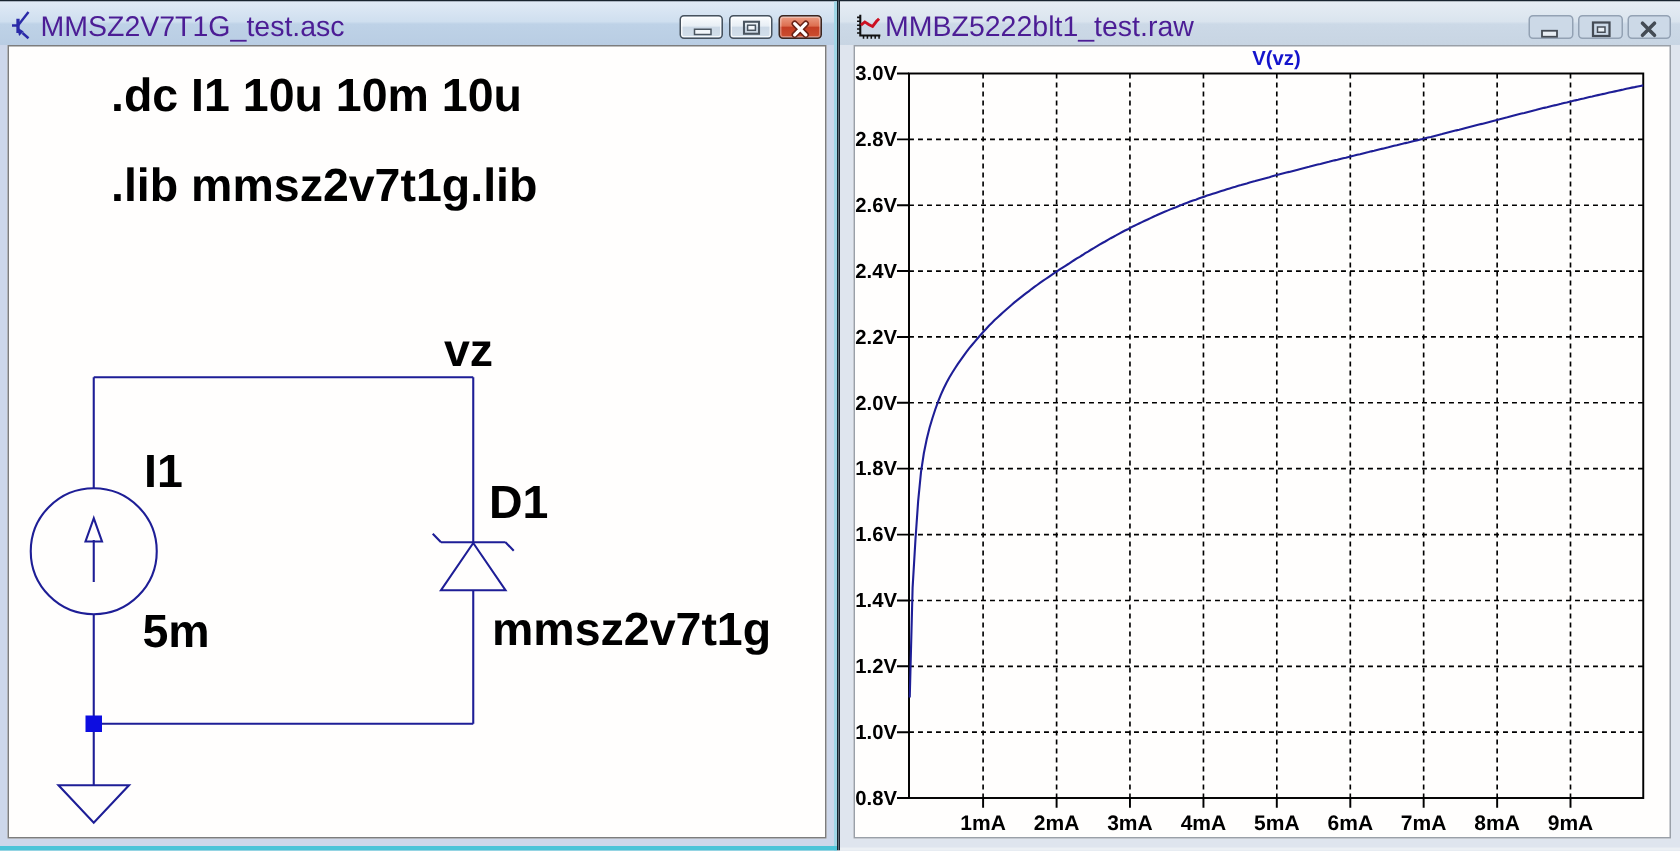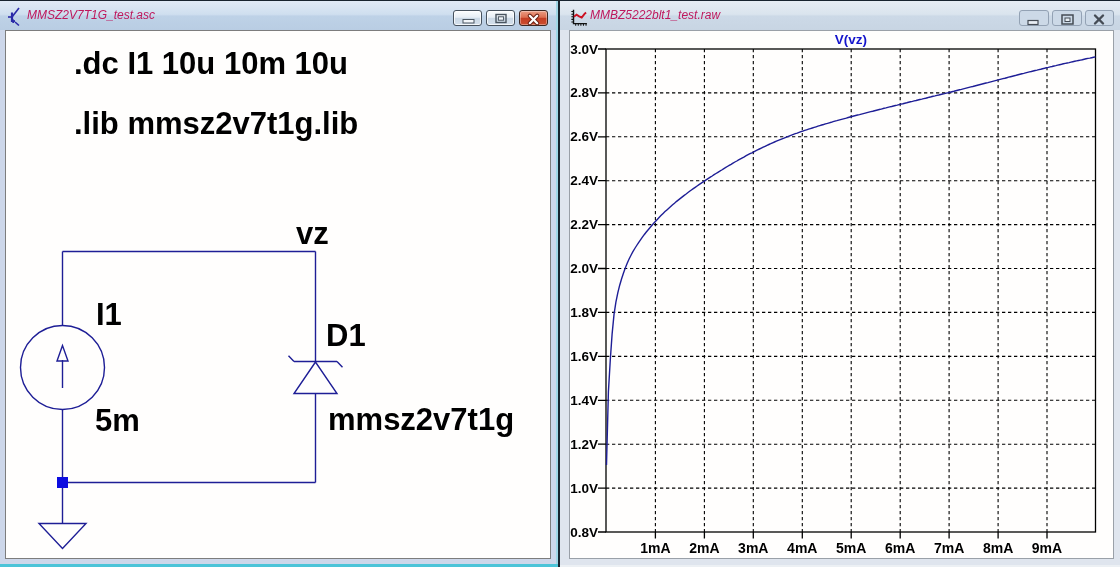--- a/index.html
+++ b/index.html
@@ -2,21 +2,21 @@
 <html><head>
 <meta charset="utf-8">
 <style>
   html,body{margin:0;padding:0;}
   body{width:1120px;height:567px;position:relative;overflow:hidden;
        font-family:"Liberation Sans",sans-serif;background:#e8eef4;}
   .win{position:absolute;box-sizing:border-box;border:1px solid #18242f;}
   .titlebar{position:absolute;left:0;top:0;right:0;height:29px;}
   .tb-active{background:linear-gradient(180deg,#e0eaf6 0%,#cfdfef 46%,#bed2e7 52%,#b9cde3 100%);}
   .tb-inactive{background:linear-gradient(180deg,#e6edf4 0%,#dae4ee 46%,#ccd9e7 52%,#c8d5e3 100%);}
-  .ttext{position:absolute;top:7px;font-size:12px;color:#be185d;white-space:nowrap;font-style:italic;}
+  .ttext{position:absolute;top:7px;font-size:19px;color:#4c1d95;white-space:nowrap;}
   .client{position:absolute;box-sizing:border-box;background:#fffefd;border:1px solid #7d7d7d;}
   .btn{position:absolute;box-sizing:border-box;border-radius:3px;}
   .btnA{border:1px solid #47525e;
         background:linear-gradient(180deg,#fbfdfe 0%,#e7eef5 45%,#ccd9e6 52%,#d3dfeb 100%);
         box-shadow:inset 0 0 0 1px rgba(255,255,255,.75);}
   .btnC{border:1px solid #3b2620;
         background:linear-gradient(180deg,#eb9d84 0%,#dd6f51 45%,#c43e24 52%,#cc4e30 100%);
         box-shadow:inset 0 0 0 1px rgba(255,255,255,.35);}
   .btnI{border:1px solid #93a2b4;background:#ccd9e7;}
   svg{position:absolute;left:0;top:0;}

